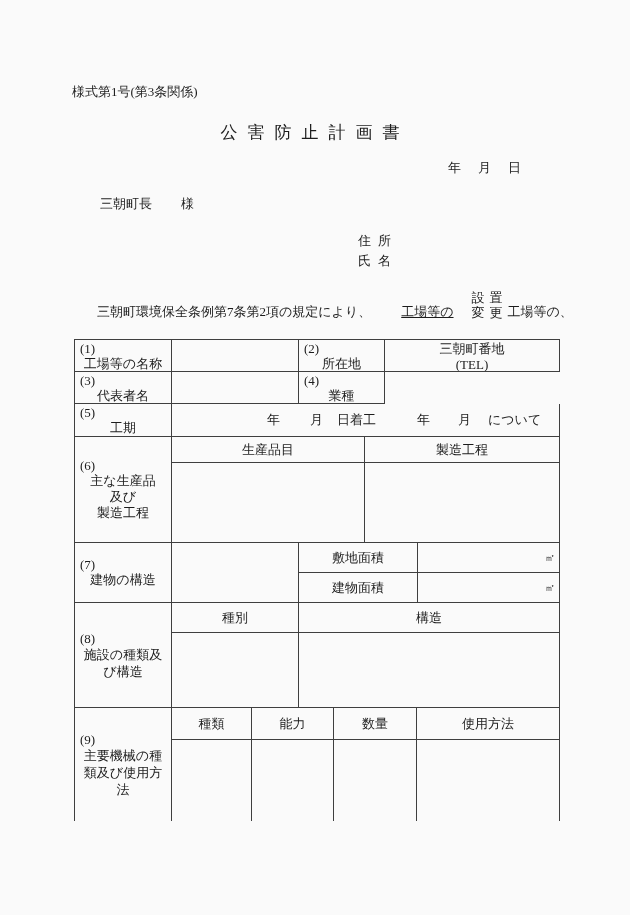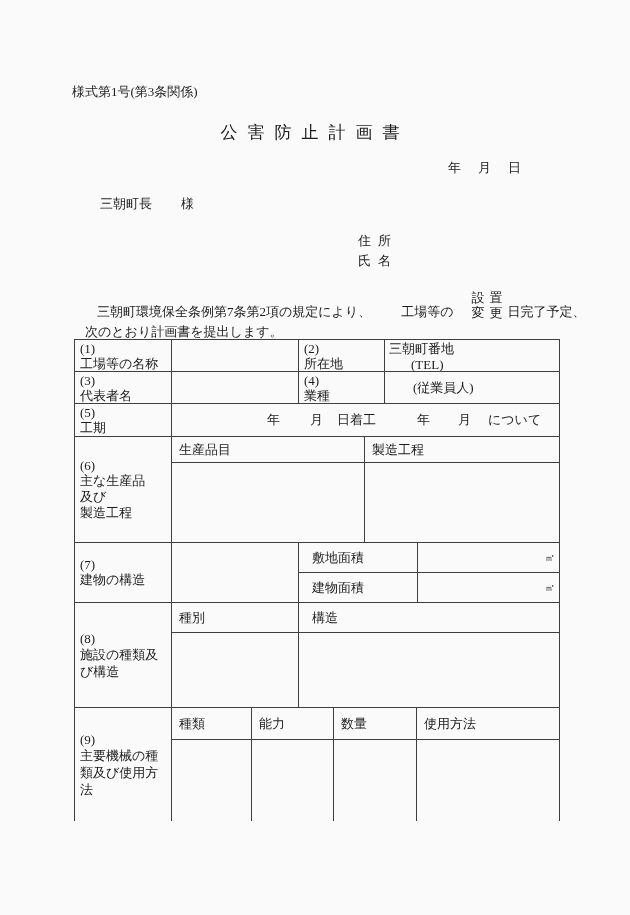--- a/index.html
+++ b/index.html
@@ -41,21 +41,21 @@
   }
   .addr-block{
     left:358px;top:231px;
     letter-spacing:7px;
     line-height:20px;
   }
   .intro1{
     left:97px;top:286px;height:34px;
     display:flex;align-items:flex-end;
   }
-  .intro1 .mid{margin-left:30px;}
+  .intro1 .mid{margin-left:30px;text-decoration:underline;}
   .stacked{
     display:flex;flex-direction:column;
     line-height:15px;
     letter-spacing:5px;
     margin-left:18px;
   }
   .intro2{left:85px;top:324px;}
 
   
   .ftable{
@@ -69,21 +69,21 @@
   .cell{
     position:absolute;
     box-sizing:border-box;
     border-right:1px solid var(--line);
     border-bottom:1px solid var(--line);
     overflow:hidden;
   }
   .cut{border-bottom:none;}
   .pad{padding:1px 5px;}
   .vc{display:flex;flex-direction:column;justify-content:center;}
-  .j{display:flex;justify-content:flex-start;}
+  .j{display:flex;justify-content:center;}
   .hpad{padding:0 7px;}
   .hpad-wide{padding:0 13px;}
   .no-line{line-height:15px;}
   .lbl-line{line-height:16px;}
   .lines3 .lbl-line{line-height:17px;}
   .unit-cell{
     display:flex;align-items:center;justify-content:flex-end;
     padding-right:4px;
     font-size:10px;
   }
@@ -117,24 +117,23 @@
     <div>氏名</div>
   </div>
 
   <div class="abs intro1">
     <span>三朝町環境保全条例第7条第2項の規定により、</span>
     <span class="mid">工場等の</span>
     <span class="stacked">
       <span>設置</span>
       <span>変更</span>
     </span>
-    <span>日完了予定、</span>
-  </div>
-
-  <div class="abs intro2">次のとおり計画書を提出します。</div>
+    <span>工場等の、</span>
+  </div>
+
 
   <div class="ftable">
 
     <div class="cell pad" style="left:0;top:0;width:97px;height:32px">
       <div class="no-line">(1)</div>
       <div class="j lbl-line">
           <span>工</span>
           <span>場</span>
           <span>等</span>
           <span>の</span>
@@ -172,26 +171,20 @@
         </div>
     </div>
     <div class="cell" style="left:97px;top:32px;width:127px;height:32px"></div>
     <div class="cell pad" style="left:224px;top:32px;width:86px;height:32px">
       <div class="no-line">(4)</div>
       <div class="j lbl-line">
           <span>業</span>
           <span>種</span>
         </div>
     </div>
-    <div class="cell vc" style="left:310px;top:32px;width:175px;height:32px">
-      <div class="j d2-line">
-        <span>(従業員</span>
-        <span>人)</span>
-      </div>
-    </div>
 
     <div class="cell pad" style="left:0;top:64px;width:97px;height:33px">
       <div class="no-line">(5)</div>
       <div class="j lbl-line">
           <span>工</span>
           <span>期</span>
         </div>
     </div>
     <div class="cell koki" style="left:97px;top:64px;width:388px;height:33px">
       <span style="margin-left:95px">年</span>

